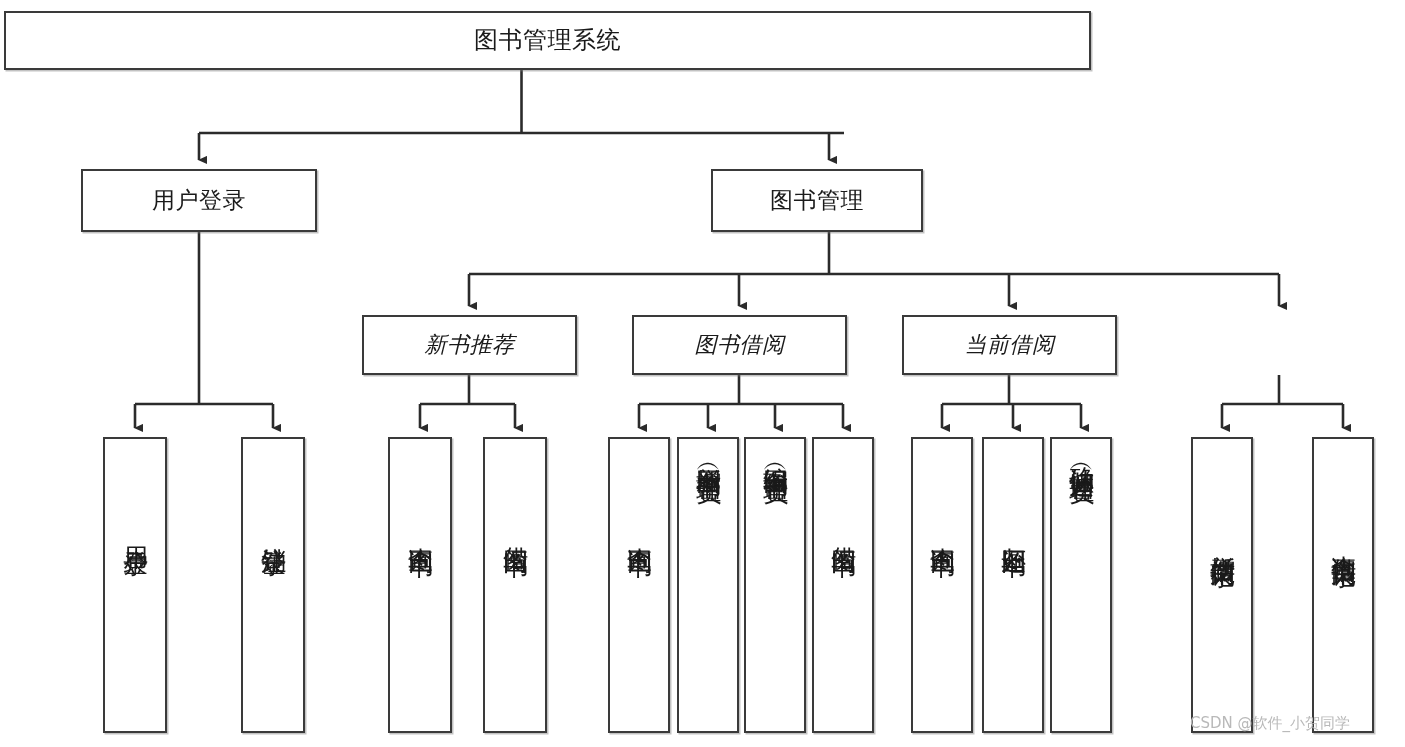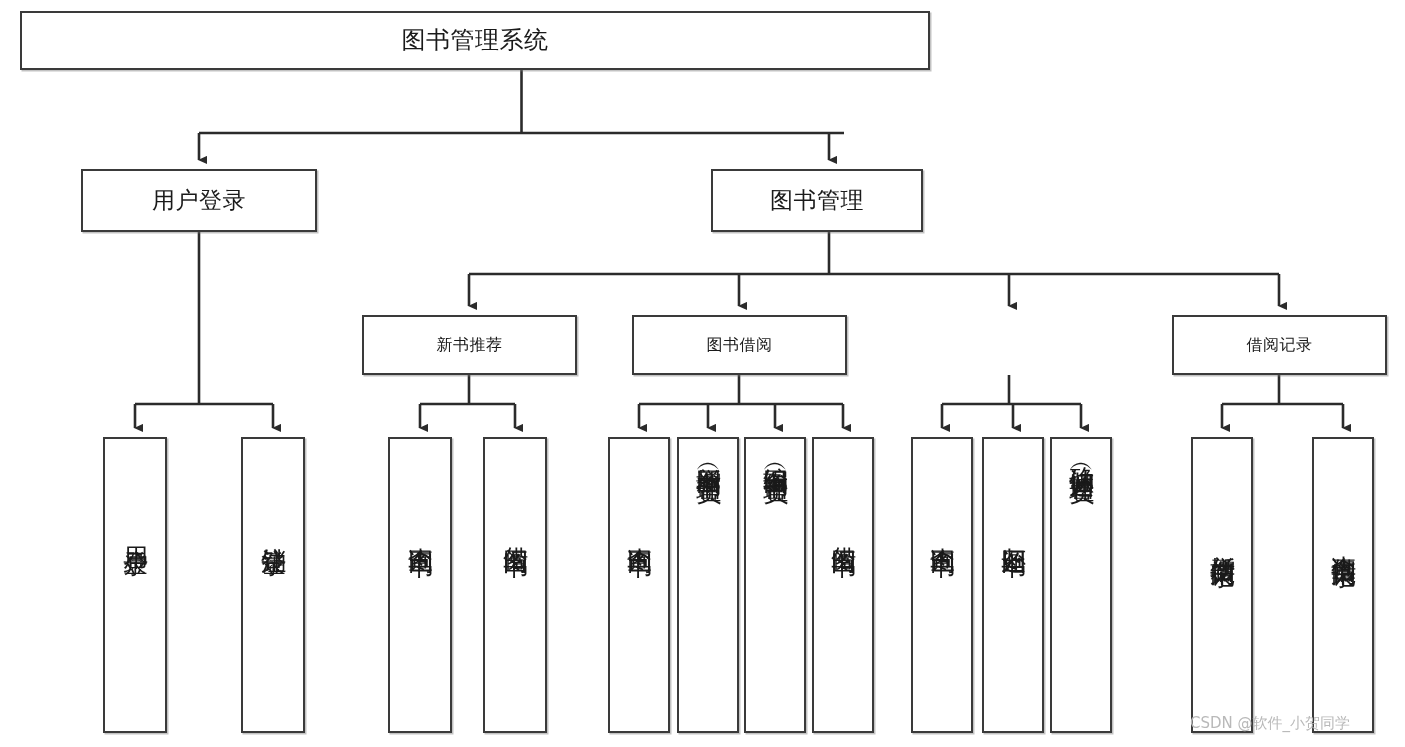--- a/index.html
+++ b/index.html
@@ -37,21 +37,21 @@
     box-shadow: 1.5px 1.5px 0 rgba(120,120,120,0.45);
   }
   .node .label {
     color: #1a1a1a;
     text-align: center;
     line-height: 1.18;
     letter-spacing: 0.5px;
   }
   .node.root .label { font-size: 24px; }
   .node.lvl2 .label { font-size: 23px; }
-  .node.lvl3 .label { font-size: 16px; }
+  .node.lvl3 .label { font-size: 22px; font-style: italic; }
   .node.leaf {
     align-items: flex-start;
     padding-top: 6px;
   }
   .node.leaf .label {
     writing-mode: vertical-rl;
     text-orientation: upright;
     font-size: 25px;
     line-height: 1.06;
     letter-spacing: 2px;
@@ -117,39 +117,39 @@
       <path d="M1013,404 L1013,428" marker-end="url(#arrowhead)"></path>
       <path d="M1081,404 L1081,428" marker-end="url(#arrowhead)"></path>
 
       <path d="M1279,375 L1279,404"></path>
       <path d="M1222,404 L1343,404"></path>
       <path d="M1222,404 L1222,428" marker-end="url(#arrowhead)"></path>
       <path d="M1343,404 L1343,428" marker-end="url(#arrowhead)"></path>
     </g>
   </svg>
 
-  <div class="node root" style="left:20px; top:11px; width:910px; height:59px;">
+  <div class="node root" style="left:4px; top:11px; width:1087px; height:59px;">
     <span class="label">图书管理系统</span>
   </div>
 
   <div class="node lvl2" style="left:81px; top:169px; width:236px; height:63px;">
     <span class="label">用户登录</span>
   </div>
   <div class="node lvl2" style="left:711px; top:169px; width:212px; height:63px;">
     <span class="label">图书管理</span>
   </div>
 
   <div class="node lvl3" style="left:362px; top:315px; width:215px; height:60px;">
     <span class="label">新书推荐</span>
   </div>
   <div class="node lvl3" style="left:632px; top:315px; width:215px; height:60px;">
     <span class="label">图书借阅</span>
   </div>
-  <div class="node lvl3" style="left:1172px; top:315px; width:215px; height:60px;">
-    <span class="label">借阅记录</span>
+  <div class="node lvl3" style="left:902px; top:315px; width:215px; height:60px;">
+    <span class="label">当前借阅</span>
   </div>
 
   <div class="node leaf pad-mid" style="left:103px; top:437px; width:64px; height:296px;">
     <span class="label">用户登录</span>
   </div>
   <div class="node leaf pad-mid" style="left:241px; top:437px; width:64px; height:296px;">
     <span class="label">注销登录</span>
   </div>
 
   <div class="node leaf pad-mid" style="left:388px; top:437px; width:64px; height:296px;">

